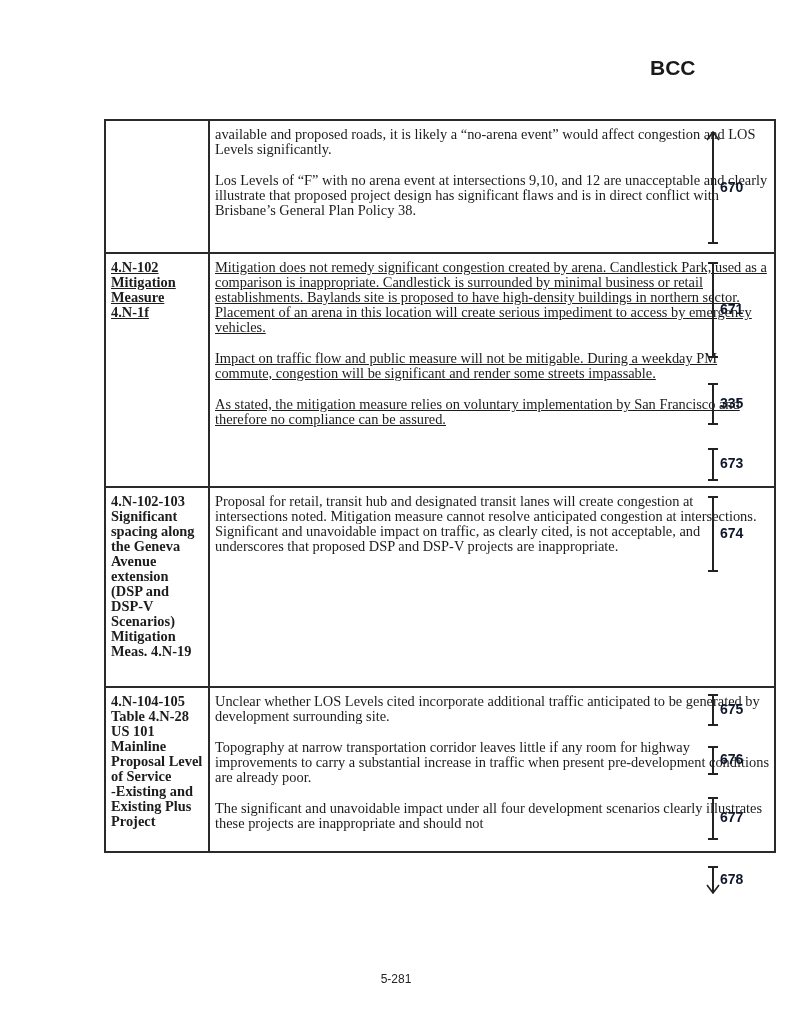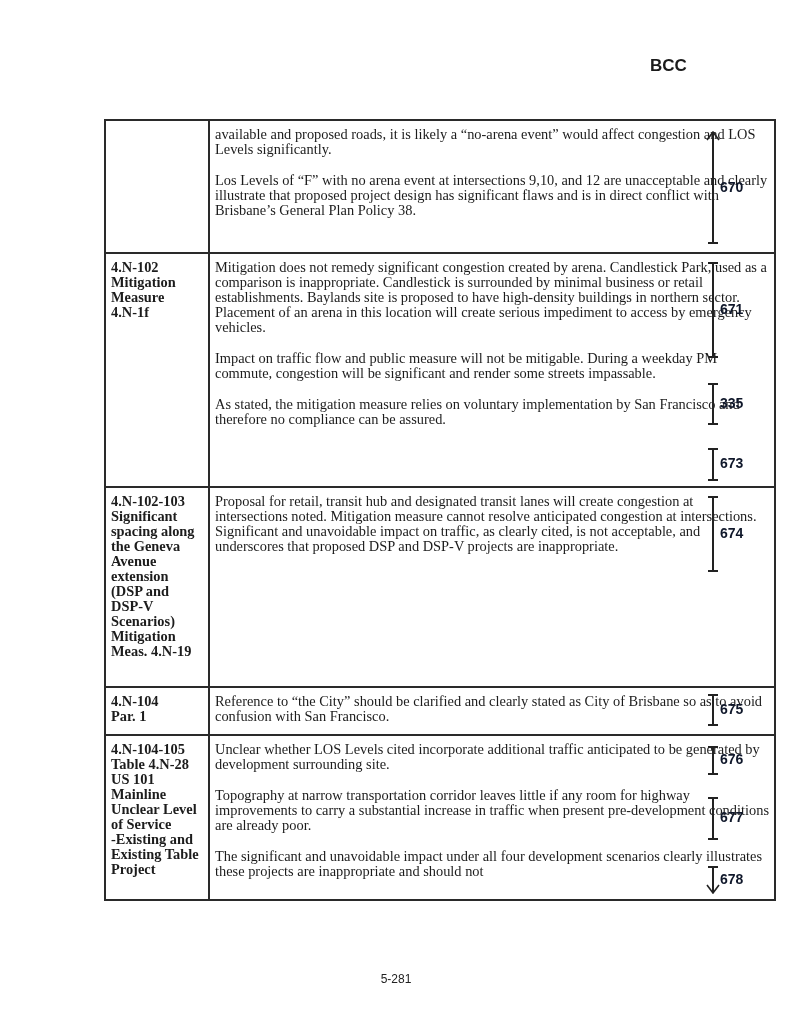--- a/index.html
+++ b/index.html
@@ -1,19 +1,19 @@
 <!DOCTYPE html>
 <html><head>
 <meta charset="utf-8">
 <style>
   html, body { margin: 0; padding: 0; background: #ffffff; }
   body { width: 800px; height: 1034px; position: relative; overflow: hidden; }
   .header-code {
     position: absolute; left: 650px; top: 56px;
-    font-family: "Liberation Sans", sans-serif; font-weight: bold; font-size: 17px; color: #1a1a1a; text-align: center;
+    font-family: "Liberation Sans", sans-serif; font-weight: bold; font-size: 21px; color: #1a1a1a; text-align: center;
   }
   .doc-table {
     position: absolute; left: 104px; top: 119px; width: 672px;
     border-collapse: collapse; table-layout: fixed;
     font-family: "Liberation Serif", serif; font-size: 14.4px; line-height: 15px; color: #1c1c1c;
   }
   .doc-table td { border: 2px solid #2a2a2a; vertical-align: top; padding: 6px 5px 6px 5px; }
   .doc-table col.c1 { width: 104px; }
   .col-ref { font-weight: bold; padding-left: 5px; }
   .col-ref span { display: block; }
@@ -43,21 +43,21 @@
       <col>
     </colgroup>
   <tbody id="table-body">
       <tr style="height: 133px;">
         <td class="col-ref"></td>
         <td>
           <p class="para">available and proposed roads, it is likely a “no-arena event” would affect congestion and LOS Levels significantly.</p>
           <p class="para">Los Levels of “F” with no arena event at intersections 9,10, and 12 are unacceptable and clearly illustrate that proposed project design has significant flaws and is in direct conflict with Brisbane’s General Plan Policy 38.</p>
         </td>
       </tr>
-      <tr style="height: 234px;">
+      <tr style="height: 234px; text-decoration: underline;">
         <td class="col-ref">
           <span>4.N-102</span>
           <span>Mitigation</span>
           <span>Measure</span>
           <span>4.N-1f</span>
         </td>
         <td>
           <p class="para">Mitigation does not remedy significant congestion created by arena. Candlestick Park, used as a comparison is inappropriate. Candlestick is surrounded by minimal business or retail establishments. Baylands site is proposed to have high-density buildings in northern sector. Placement of an arena in this location will create serious impediment to access by emergency vehicles.</p>
           <p class="para">Impact on traffic flow and public measure will not be mitigable. During a weekday PM commute, congestion  will be significant and render some streets impassable.</p>
           <p class="para">As stated, the mitigation measure relies on voluntary implementation by San Francisco and therefore no compliance can be assured.</p>
@@ -74,39 +74,30 @@
           <span>(DSP and</span>
           <span>DSP-V</span>
           <span>Scenarios)</span>
           <span>Mitigation</span>
           <span>Meas. 4.N-19</span>
         </td>
         <td>
           <p class="para">Proposal for retail, transit hub and designated transit lanes will create congestion at intersections noted. Mitigation measure cannot resolve anticipated congestion at intersections. Significant and unavoidable impact on traffic, as clearly cited, is not acceptable, and underscores that proposed DSP and DSP-V projects are  inappropriate.</p>
         </td>
       </tr>
-      <tr style="height: 48px;">
-        <td class="col-ref">
-          <span>4.N-104</span>
-          <span>Par. 1</span>
-        </td>
-        <td>
-          <p class="para">Reference to “the City” should be clarified and clearly stated as City of Brisbane so as to avoid confusion with San Francisco.</p>
-        </td>
-      </tr>
       <tr style="height: 165px; border-radius: 7px;">
         <td class="col-ref">
           <span>4.N-104-105</span>
           <span>Table 4.N-28</span>
           <span>US 101</span>
           <span>Mainline</span>
-          <span>Unclear Level</span>
+          <span>Proposal Level</span>
           <span>of Service</span>
           <span>-Existing and</span>
-          <span>Existing Table</span>
+          <span>Existing Plus</span>
           <span>Project</span>
         </td>
         <td>
           <p class="para">Unclear whether LOS Levels cited incorporate additional traffic anticipated to be generated by development  surrounding site.</p>
           <p class="para">Topography at narrow transportation corridor leaves little if any room for highway improvements to carry a substantial increase in traffic when present pre-development conditions are already poor.</p>
           <p class="para">The significant and unavoidable impact under all four development scenarios clearly illustrates these projects are  inappropriate and should not</p>
         </td>
       </tr>
     </tbody>
 </table>

